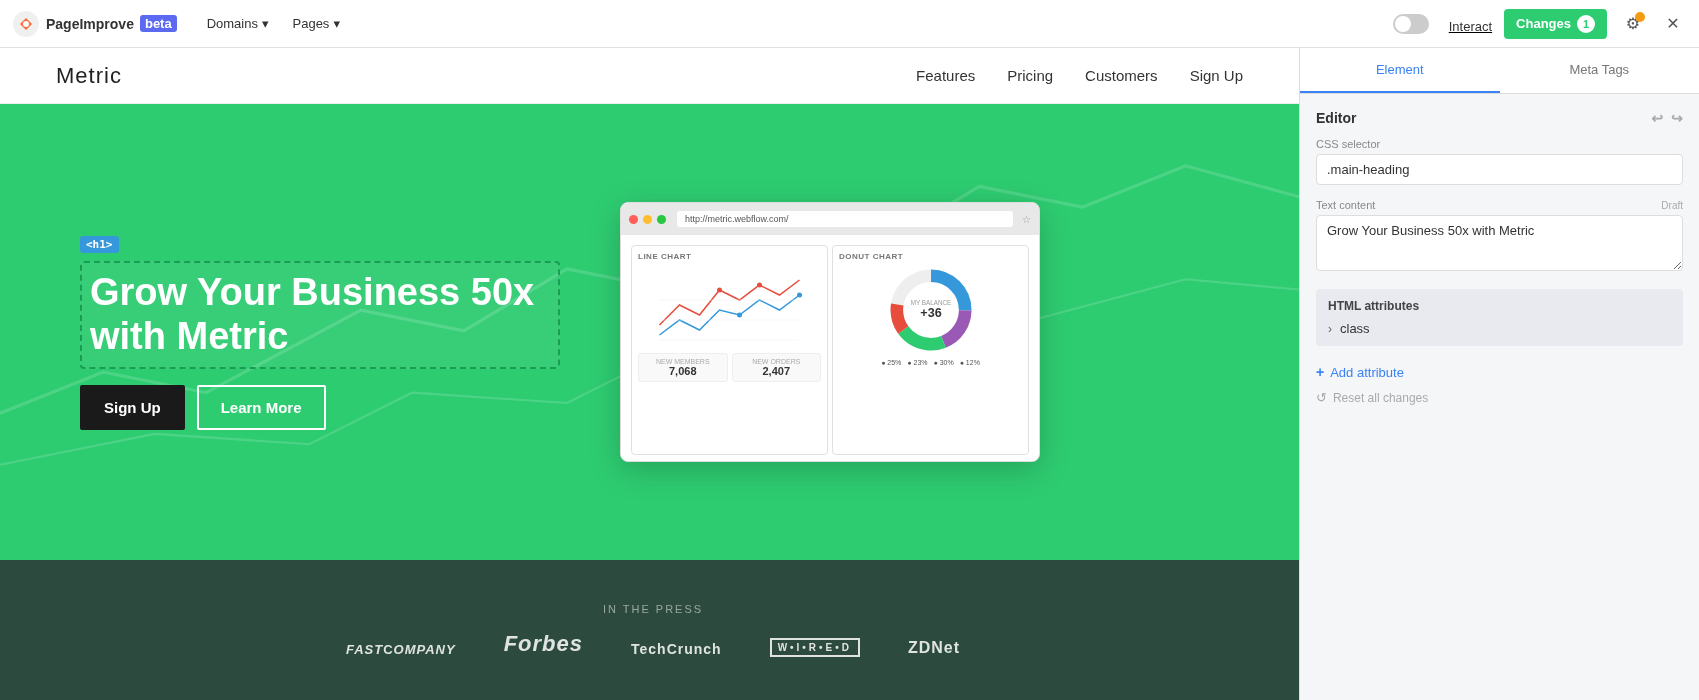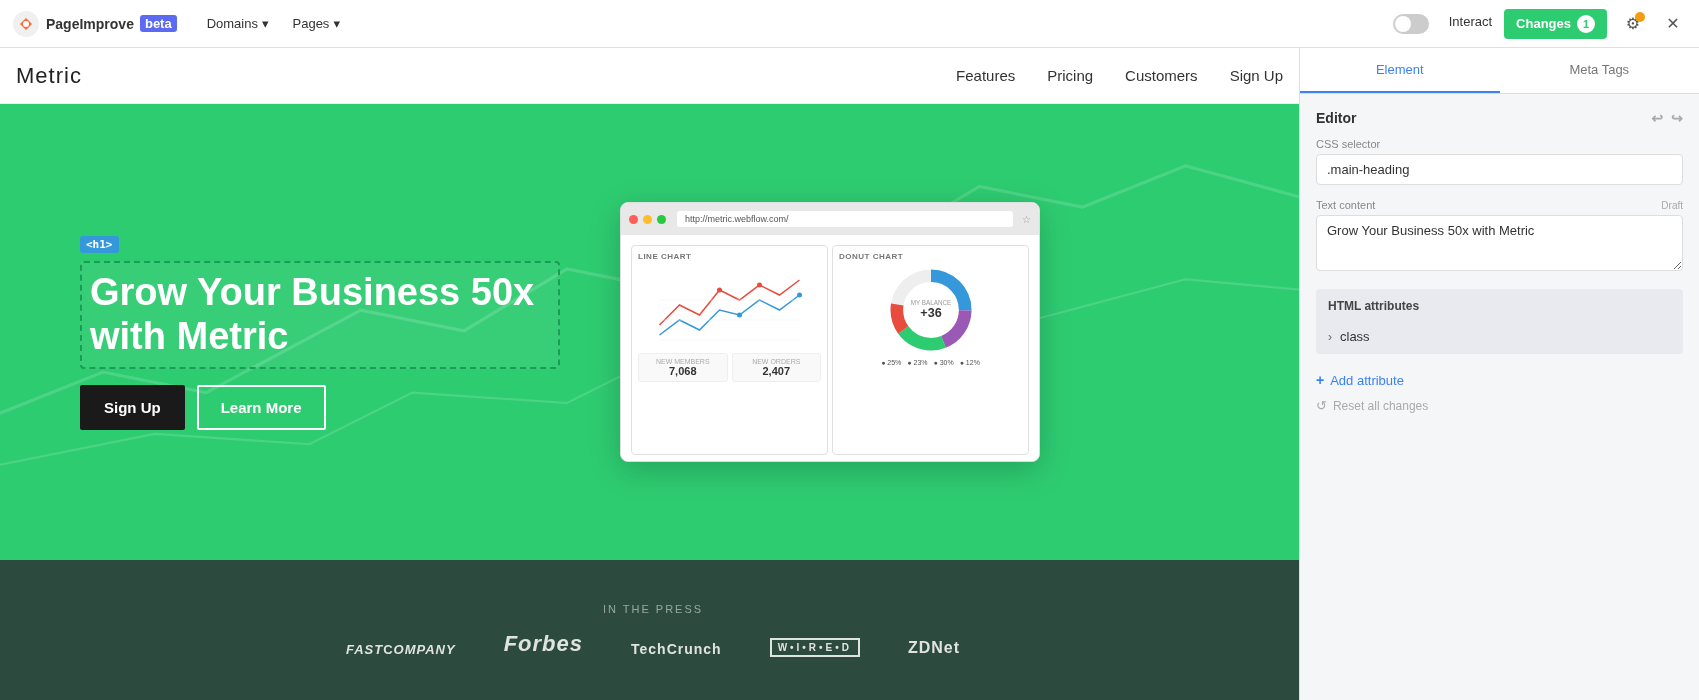--- a/index.html
+++ b/index.html
@@ -51,22 +51,23 @@
       gap: 4px;
       padding: 4px 10px;
       border-radius: 4px;
       cursor: pointer;
       font-size: 13px;
       color: #333;
     }
     .toolbar-spacer { flex: 1; }
     .interact-area {
       display: flex;
-      align-items: flex-start;
+      align-items: flex-end;
       gap: 20px;
+      text-decoration: underline;
     }
     .toggle-switch {
       width: 36px;
       height: 20px;
       background: #ccc;
       border-radius: 10px;
       position: relative;
       cursor: pointer;
     }
     .toggle-switch::after {
@@ -142,21 +143,21 @@
       flex-direction: column;
       overflow: hidden;
     }
 
     
     .site-nav {
       background: #fff;
       height: 56px;
       display: flex;
       align-items: center;
-      padding: 0 16px;
+      padding: 0 56px;
       border-bottom: 1px solid #eee;
       flex-shrink: 0;
     }
     .site-logo {
       font-size: 22px;
       font-weight: 300;
       color: #222;
       letter-spacing: 1px;
       flex: 1;
     }
@@ -457,21 +458,21 @@
     .html-attrs-section {
       background: #e8eaf0;
       border-radius: 4px;
       padding: 10px 12px;
       margin-bottom: 12px;
     }
     .html-attrs-title {
       font-size: 12px;
       font-weight: 600;
       color: #444;
-      margin-bottom: 16px;
+      margin-bottom: 8px;
     }
     .attr-row {
       display: flex;
       align-items: center;
       gap: 8px;
       cursor: pointer;
     }
     .attr-chevron {
       color: #666;
       font-size: 12px;

